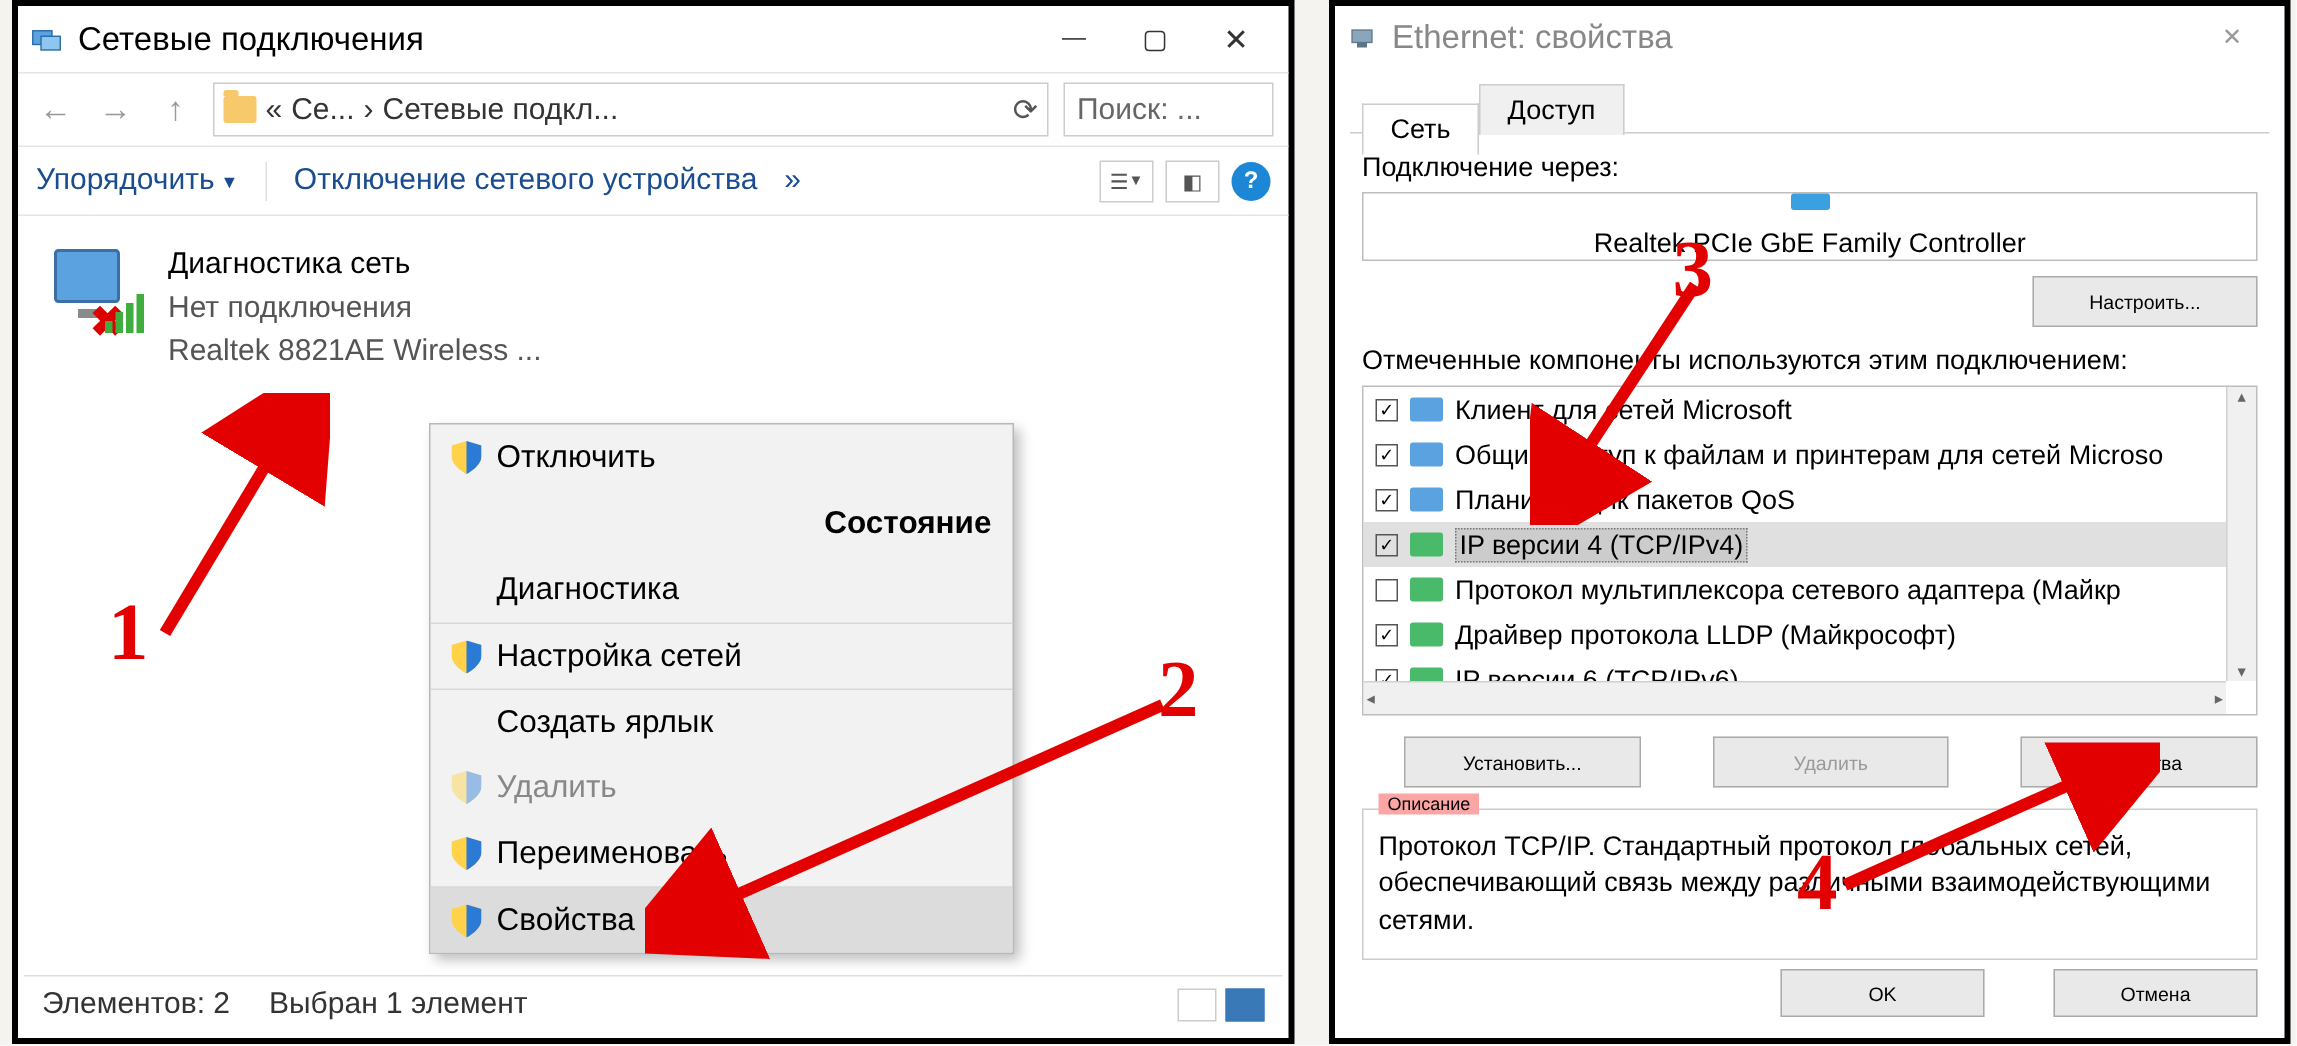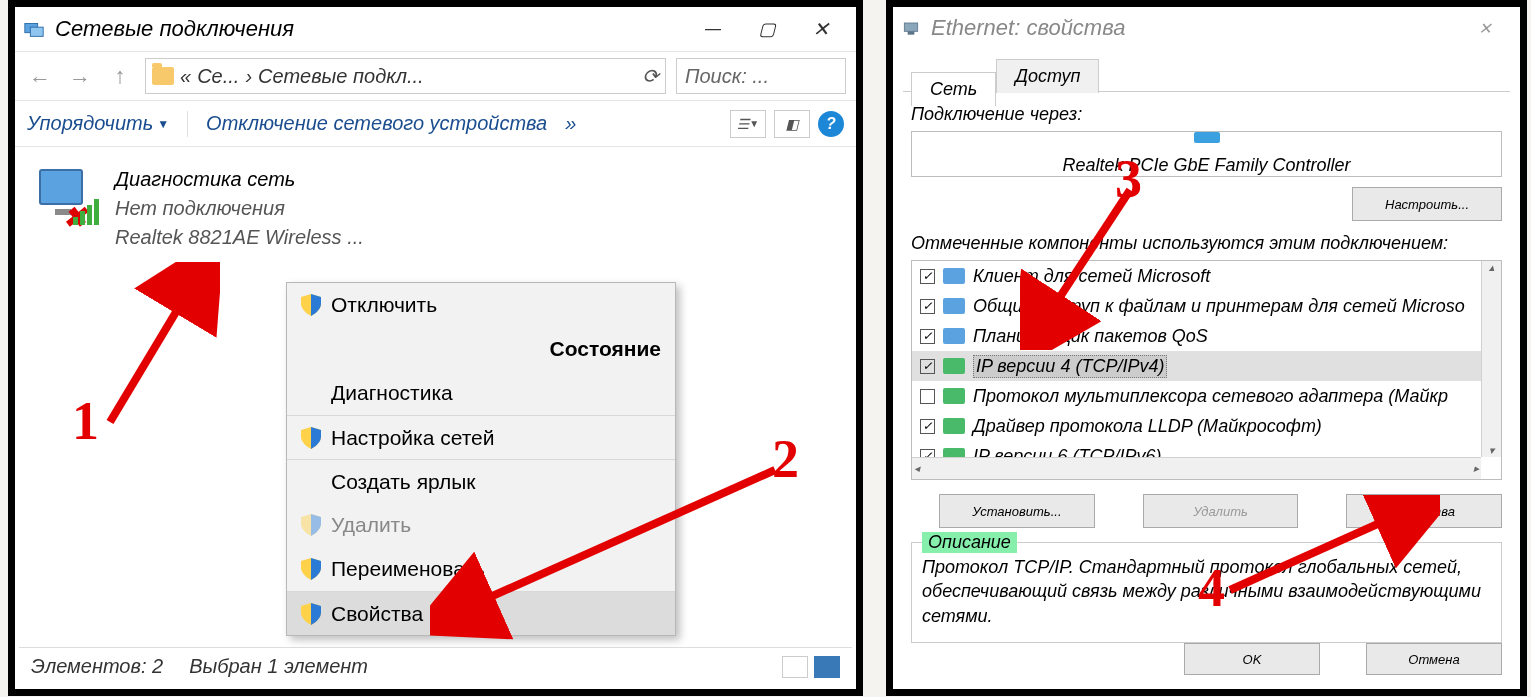--- a/index.html
+++ b/index.html
@@ -1,30 +1,30 @@
 <!DOCTYPE html>
 <html><head>
 <meta charset="utf-8">
 <style>
   *{box-sizing:border-box;margin:0;padding:0;font-family:"Segoe UI",Tahoma,sans-serif;}
   body{background:#f5f3f0;width:1531px;height:697px;position:relative;overflow:hidden;}
-  .border-wrap{position:absolute;border:7px solid #000000;background:#fff;font-style:italic;}
+  .border-wrap{position:absolute;border:4px solid #000000;background:#fff;}
   .win1{left:8px;top:0;width:855px;height:696px;}
   .win2{left:886px;top:0;width:641px;height:696px;}
   
   .titlebar{display:flex;align-items:center;height:44px;padding:0 8px;}
   .titlebar .icon{width:22px;height:22px;margin-right:10px;}
   .titlebar .title{font-size:22px;color:#000;flex:1;}
   .winbtn{width:54px;height:34px;display:flex;align-items:center;justify-content:center;color:#333;font-size:16px;}
   .breadcrumb-row{display:flex;align-items:center;height:50px;padding:0 10px;gap:10px;border-top:1px solid #e5e5e5;border-bottom:1px solid #e5e5e5;}
   .nav-arrow{width:30px;height:30px;display:flex;align-items:center;justify-content:center;color:#999;font-size:22px;}
   .addr{flex:1;height:36px;border:1px solid #ccc;display:flex;align-items:center;padding:0 6px;gap:6px;font-size:20px;color:#333;overflow:hidden;white-space:nowrap;}
   .addr .folder-ico{width:22px;height:18px;background:#f7c96b;border-radius:2px;position:relative;}
   .addr .folder-ico:before{content:"";position:absolute;top:-4px;left:0;width:10px;height:4px;background:#f7c96b;border-radius:2px 2px 0 0;}
-  .search{width:170px;height:36px;border:1px solid #ccc;display:flex;align-items:center;padding:0 8px;font-size:20px;color:#666;}
+  .search{width:140px;height:36px;border:1px solid #ccc;display:flex;align-items:center;padding:0 8px;font-size:20px;color:#666;}
   .toolbar{display:flex;align-items:center;height:46px;padding:0 12px;gap:18px;border-bottom:1px solid #e5e5e5;font-size:20px;color:#1a4d8f;}
   .toolbar .sep{height:26px;width:1px;background:#e0e0e0;}
   .toolbar .dropdown{display:flex;align-items:center;gap:4px;}
   .toolbar .chev{font-size:12px;color:#1a4d8f;}
   .toolbar .right{margin-left:auto;display:flex;align-items:center;gap:8px;}
   .square-btn{width:36px;height:28px;border:1px solid #ccc;display:flex;align-items:center;justify-content:center;font-size:14px;color:#555;}
   .help{width:26px;height:26px;border-radius:50%;background:#1b87d6;color:#fff;display:flex;align-items:center;justify-content:center;font-weight:bold;font-size:16px;}
   .conn-area{position:relative;padding:12px 10px;}
   .conn-item{display:flex;gap:12px;padding:6px;}
   .conn-item.sel{background:#cfe8ff;border:1px solid #7fb8ef;}
@@ -79,21 +79,21 @@
   .chk{width:15px;height:15px;border:1px solid #555;display:flex;align-items:center;justify-content:center;font-size:12px;color:#000;}
   .mini-ico{width:22px;height:16px;background:#5aa2e0;border-radius:2px;}
   .mini-ico.green{background:#49b96a;}
   .comp-list .row.sel{background:#e0e0e0;}
   .comp-list .row.sel .txt{background:#ccc;border:1px dotted #777;padding:0 2px;}
   .vscroll{position:absolute;right:0;top:0;bottom:22px;width:20px;background:#f0f0f0;border-left:1px solid #d0d0d0;display:flex;flex-direction:column;justify-content:space-between;align-items:center;font-size:11px;color:#666;}
   .hscroll{position:absolute;left:0;right:20px;bottom:0;height:22px;background:#f0f0f0;border-top:1px solid #d0d0d0;display:flex;justify-content:space-between;align-items:center;font-size:11px;color:#666;padding:0 2px;}
   .btn-row{display:flex;gap:20px;margin:14px 0;}
   .btn-row .btn{flex:1;}
   .desc-box{border:1px solid #ccc;padding:12px 10px 14px 10px;position:relative;margin-top:8px;}
-  .desc-box .legend{position:absolute;top:-11px;left:10px;background:#86efac;padding:0 6px;font-size:18px;}
+  .desc-box .legend{position:absolute;top:-11px;left:10px;background:#fca5a5;padding:0 6px;font-size:12px;}
   .desc-box .body{font-size:18px;line-height:1.35;}
   .dlg-btns{position:absolute;right:18px;bottom:14px;display:flex;gap:18px;}
   .dlg-btns .btn{width:136px;height:32px;}
 </style>
 </head>
 <body>
 
 <div class="border-wrap win1">
   <div class="titlebar">
     <svg class="icon" viewBox="0 0 24 24">

